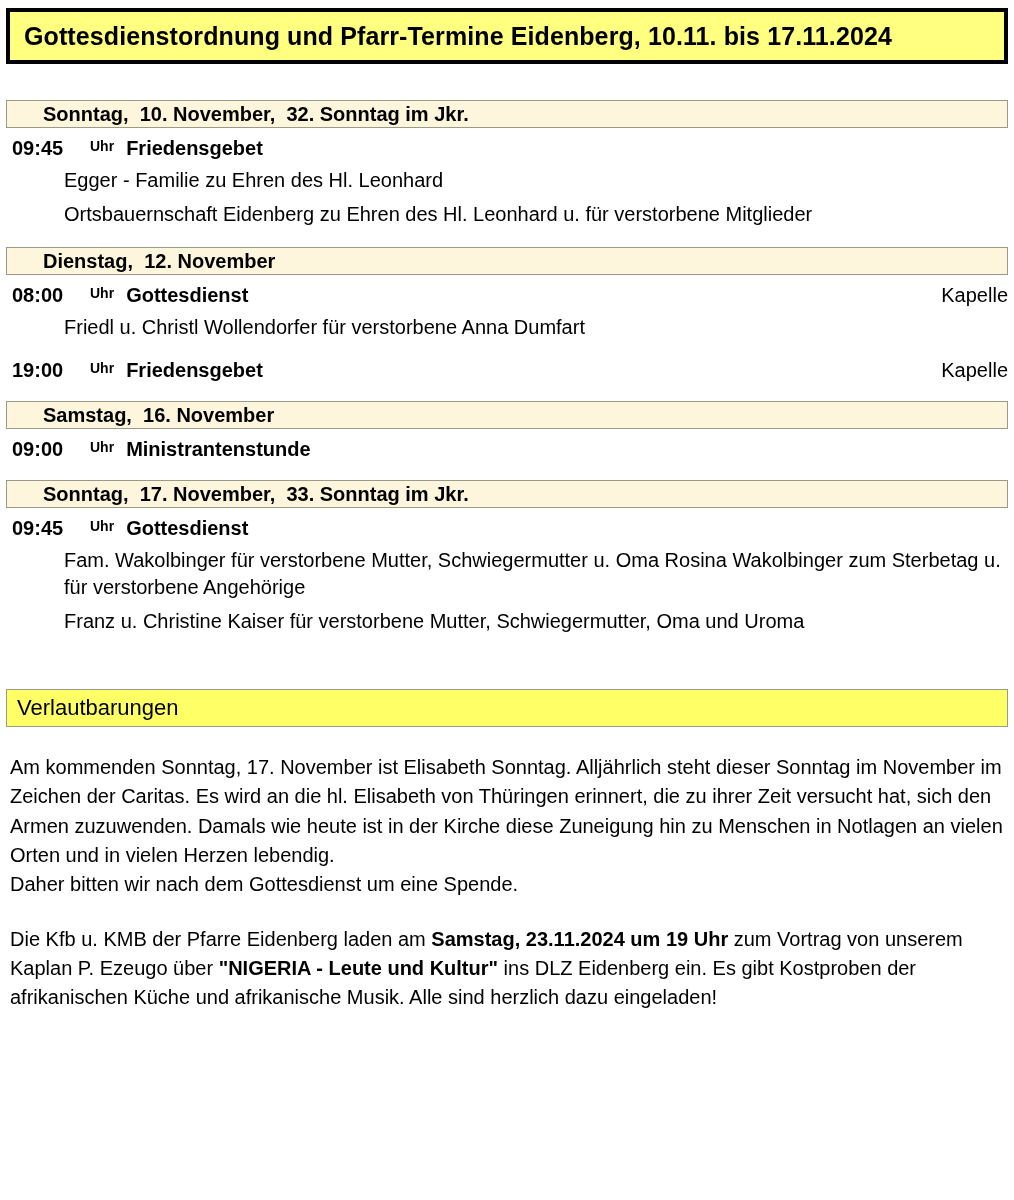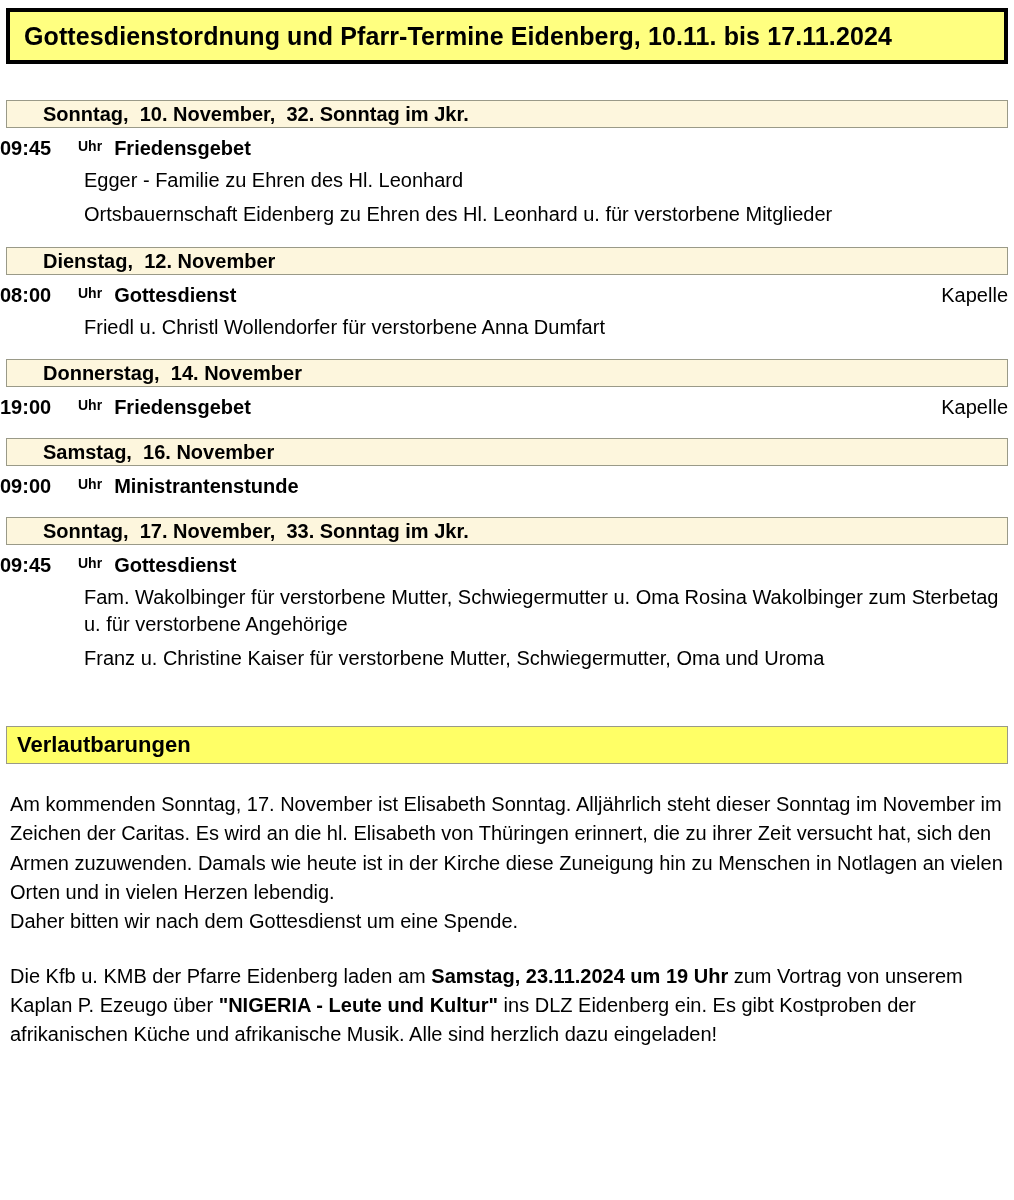--- a/index.html
+++ b/index.html
@@ -61,21 +61,21 @@
     font-size: 20px;
     font-weight: bold;
     line-height: 1;
     white-space: pre;
     margin-left: 28px;
   }
 
   .event-row {
     display: flex;
     align-items: baseline;
-    padding: 9px 6px 0 0;
+    padding: 9px 6px 0 12px;
   }
   .event-time {
     font-size: 20px;
     font-weight: bold;
     line-height: 1.15;
     min-width: 72px;
     flex: 0 0 auto;
   }
   .event-unit {
     font-size: 14px;
@@ -96,21 +96,21 @@
   .event-place {
     font-size: 20px;
     font-weight: normal;
     line-height: 1.15;
     text-align: center;
     flex: 0 0 auto;
     padding-left: 16px;
   }
 
   .intentions {
-    padding: 0 6px 10px 84px;
+    padding: 0 6px 10px 64px;
   }
   .intention {
     font-size: 20px;
     line-height: 1.32;
     margin-top: 8px;
   }
   .intention:first-child {
     margin-top: 7px;
   }
 
@@ -124,21 +124,21 @@
     background: #ffff66;
     border: 1px solid #9a9a88;
     box-sizing: border-box;
     height: 38px;
     display: flex;
     align-items: center;
     padding: 0 10px;
   }
   .announce-banner .announce-title {
     font-size: 22px;
-    font-weight: bold;
+    font-weight: normal;
     line-height: 1;
   }
 
   .announce-body {
     padding: 0 6px 0 10px;
     margin-top: 26px;
   }
   .announce-par {
     font-size: 20px;
     line-height: 1.455;
@@ -184,23 +184,20 @@
           <span class="event-time">08:00</span>
           <span class="event-unit">Uhr</span>
           <span class="event-name">Gottesdienst</span>
           <span class="event-place">Kapelle</span>
         </div>
         <div class="intentions">
           <div class="intention">Friedl u. Christl Wollendorfer für verstorbene Anna Dumfart</div>
         </div>
       </div>
       <div class="day-group">
-        <div class="day-bar">
-          <span class="day-text">Donnerstag,  14. November</span>
-        </div>
         <div class="event-row">
           <span class="event-time">19:00</span>
           <span class="event-unit">Uhr</span>
           <span class="event-name">Friedensgebet</span>
           <span class="event-place">Kapelle</span>
         </div>
         <div style="height: 10px;"></div>
       </div>
       <div class="day-group">
         <div class="day-bar">

